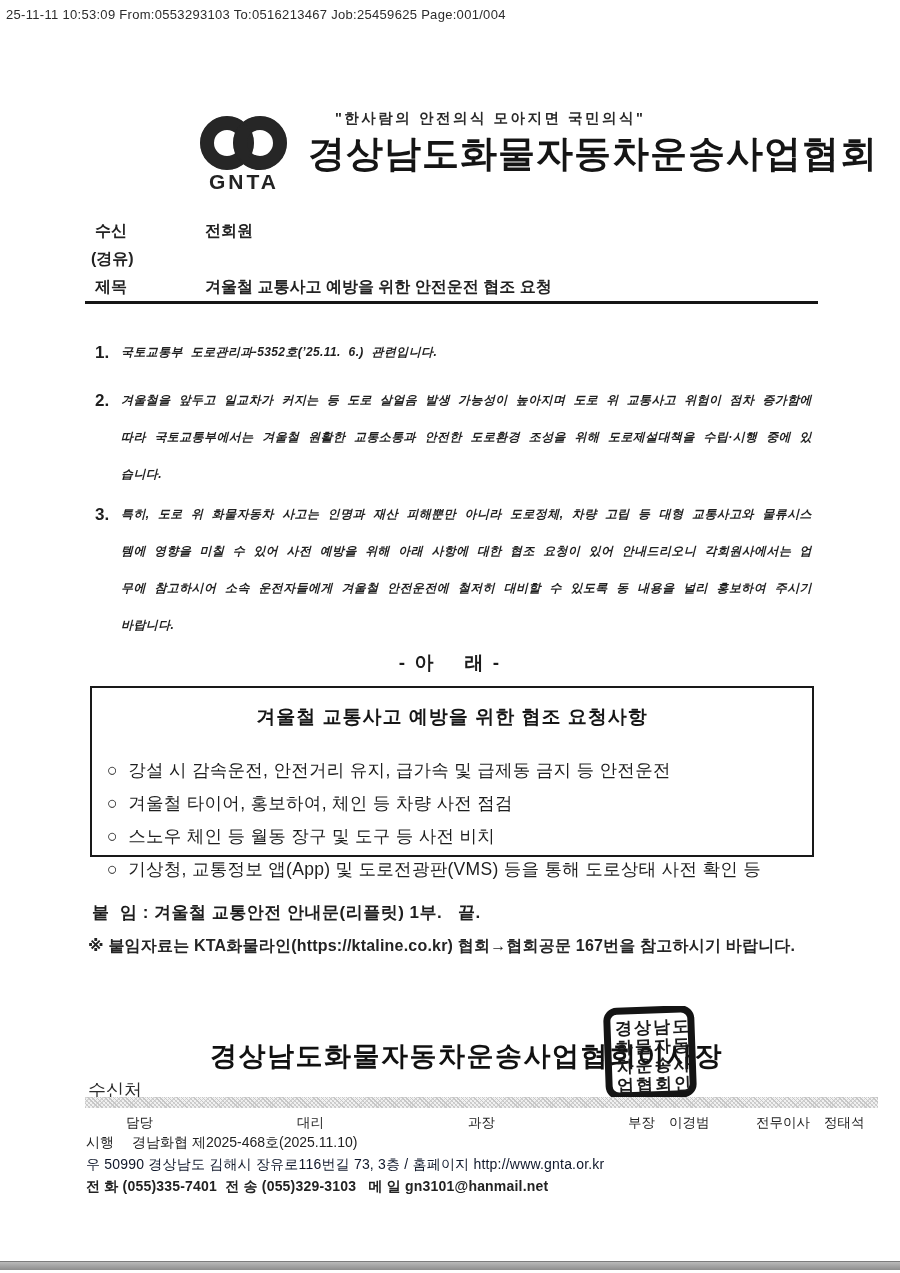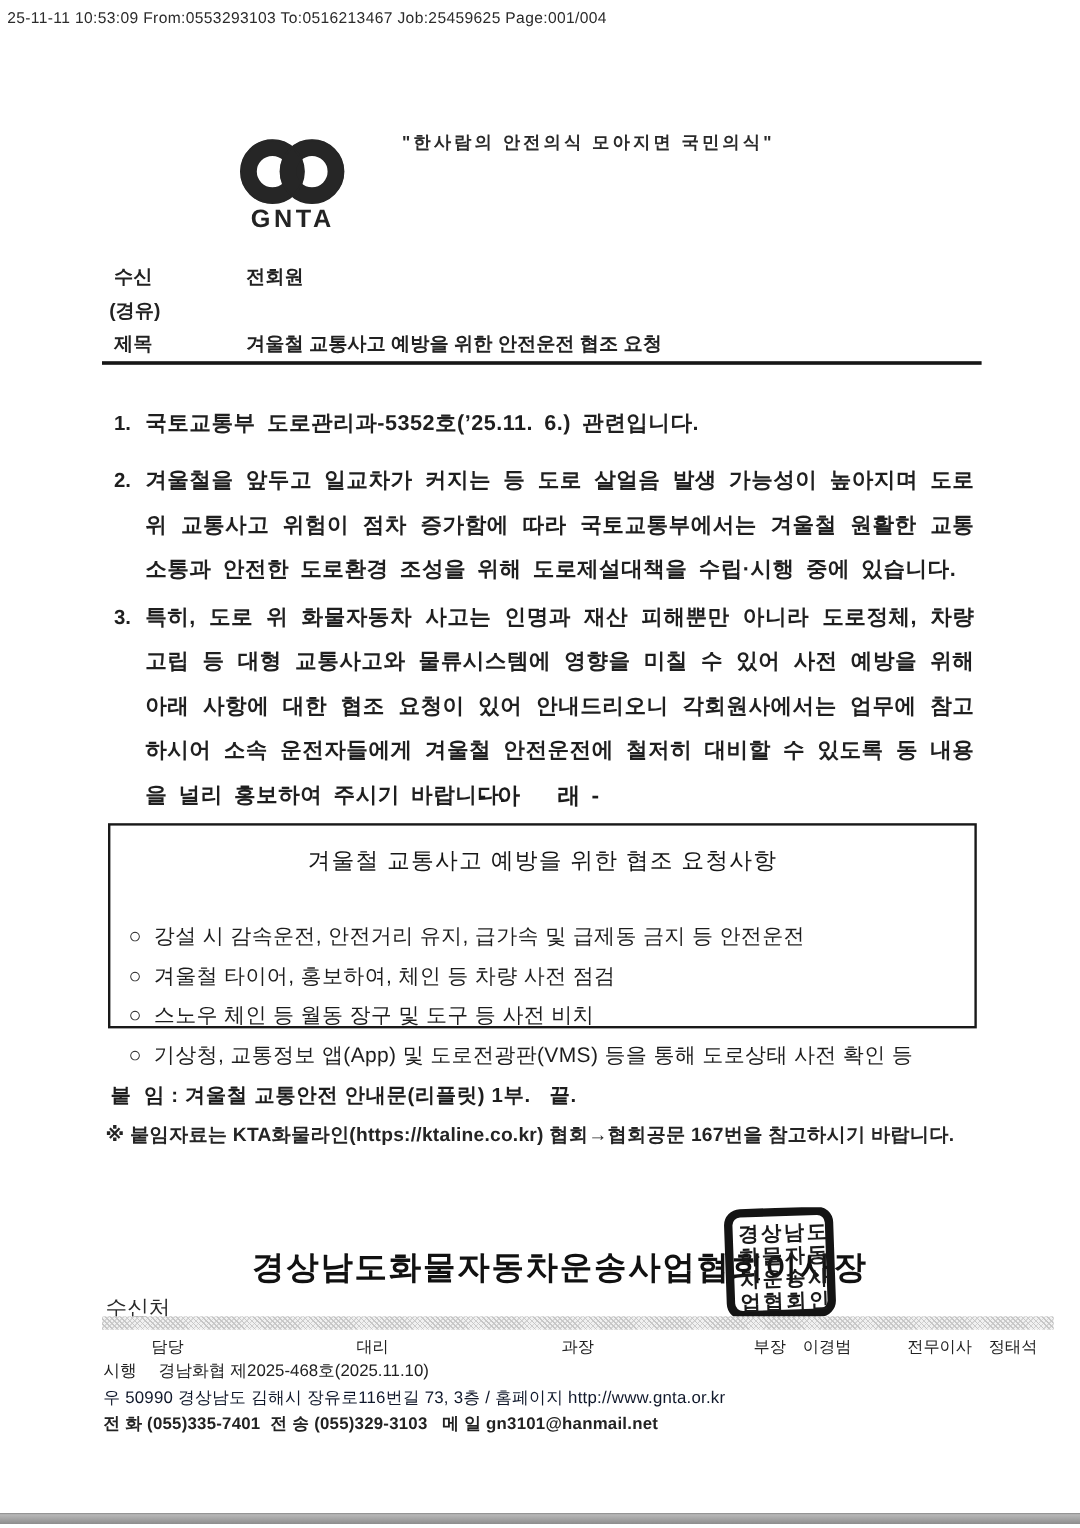--- a/index.html
+++ b/index.html
@@ -26,30 +26,30 @@
   .row-to{top:221px;left:95px;}
   .row-to .rcpt-value{position:absolute;left:110px;top:0;width:400px;}
   .row-via{top:249px;left:91px;}
   .row-subject{top:277px;left:95px;}
   .row-subject .rcpt-value{position:absolute;left:110px;top:0;width:620px;}
   .hdr-divider{top:301px;left:85px;width:733px;height:3px;background:#161616;}
 
   
   .body-item{left:95px;width:717px;display:flex;}
   .item-no{flex:0 0 26px;font-size:17px;font-weight:bold;line-height:37px;color:#1f1f1f;}
-  .item-text{flex:1;font-size:18px;font-weight:bold;line-height:37px;color:#1f1f1f;
-             text-align:justify;word-spacing:4px;letter-spacing:.4px;}
+  .item-text{flex:1;font-size:12px;font-weight:bold;line-height:37px;color:#1f1f1f;
+             text-align:justify;word-spacing:4px;letter-spacing:.4px;font-style:italic;}
   .item-1{top:334px;}
   .item-2{top:382px;}
   .item-3{top:496px;}
   .below-marker{top:650px;left:0;width:900px;text-align:center;font-size:19px;font-weight:bold;letter-spacing:2px;color:#1c1c1c;}
 
   
   .notice-box{top:686px;left:90px;width:690px;height:141px;border:2.5px solid #191919;padding:12px 15px 14px 15px;}
-  .notice-title{text-align:center;font-size:19px;font-weight:normal;letter-spacing:1px;color:#161616;margin-top:4px;margin-bottom:34px;}
+  .notice-title{text-align:center;font-size:19px;font-weight:bold;letter-spacing:1px;color:#161616;margin-top:4px;margin-bottom:24px;}
   .notice-item{font-size:17.5px;font-weight:normal;line-height:33px;color:#1d1d1d;letter-spacing:.3px;white-space:nowrap;}
   .notice-item .bullet{display:inline-block;margin-right:10px;font-size:18px;}
 
   
   .attach-line{top:901px;left:92px;font-size:17px;font-weight:bold;letter-spacing:.5px;color:#1d1d1d;}
   .attach-note{top:936px;left:88px;font-size:16px;font-weight:bold;letter-spacing:.2px;color:#242424;}
 
   
   .chairman{top:1038px;left:210px;font-size:27px;font-weight:bold;letter-spacing:1.5px;color:#111;}
   .seal{top:1006px;left:603px;width:94px;height:94px;}
@@ -82,20 +82,21 @@
       <g fill="none" stroke="#262626">
         <circle cx="34" cy="30" r="20" stroke-width="14"></circle>
         <circle cx="67" cy="30" r="20" stroke-width="14"></circle>
         <circle cx="34" cy="30" r="26" stroke-width="1.5" opacity="0.55"></circle>
         <circle cx="67" cy="30" r="26" stroke-width="1.5" opacity="0.55"></circle>
       </g>
       <text x="51" y="76" text-anchor="middle" font-size="21" font-weight="bold" letter-spacing="3" fill="#232323">GNTA</text>
     </svg>
   </div>
   <div class="abs slogan">"한사람의 안전의식 모아지면 국민의식"</div>
+  <div class="abs org-title">경상남도화물자동차운송사업협회</div>
 
   <div class="abs row-to">
     <span class="rcpt-label">수신</span>
     <span class="rcpt-value">전회원</span>
   </div>
   <div class="abs row-via">
     <span class="rcpt-label">(경유)</span>
   </div>
   <div class="abs row-subject">
     <span class="rcpt-label">제목</span>

